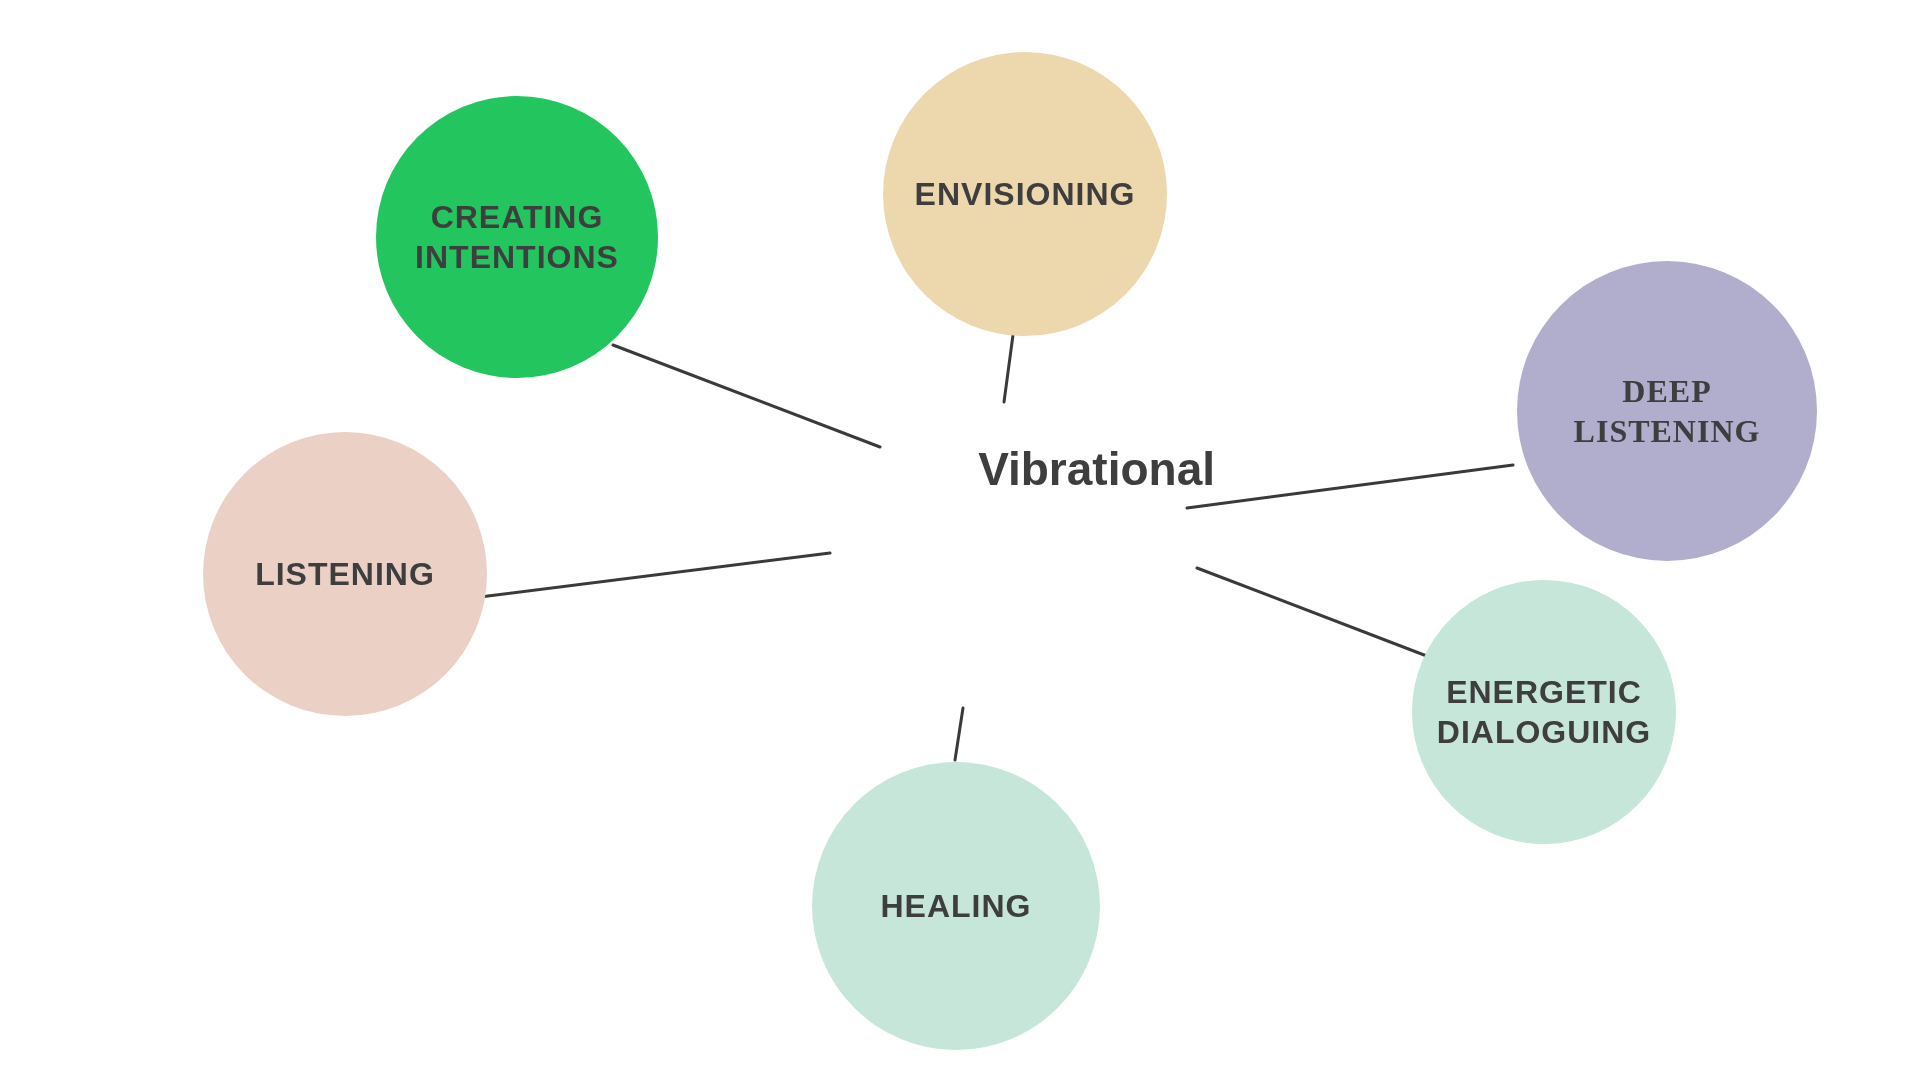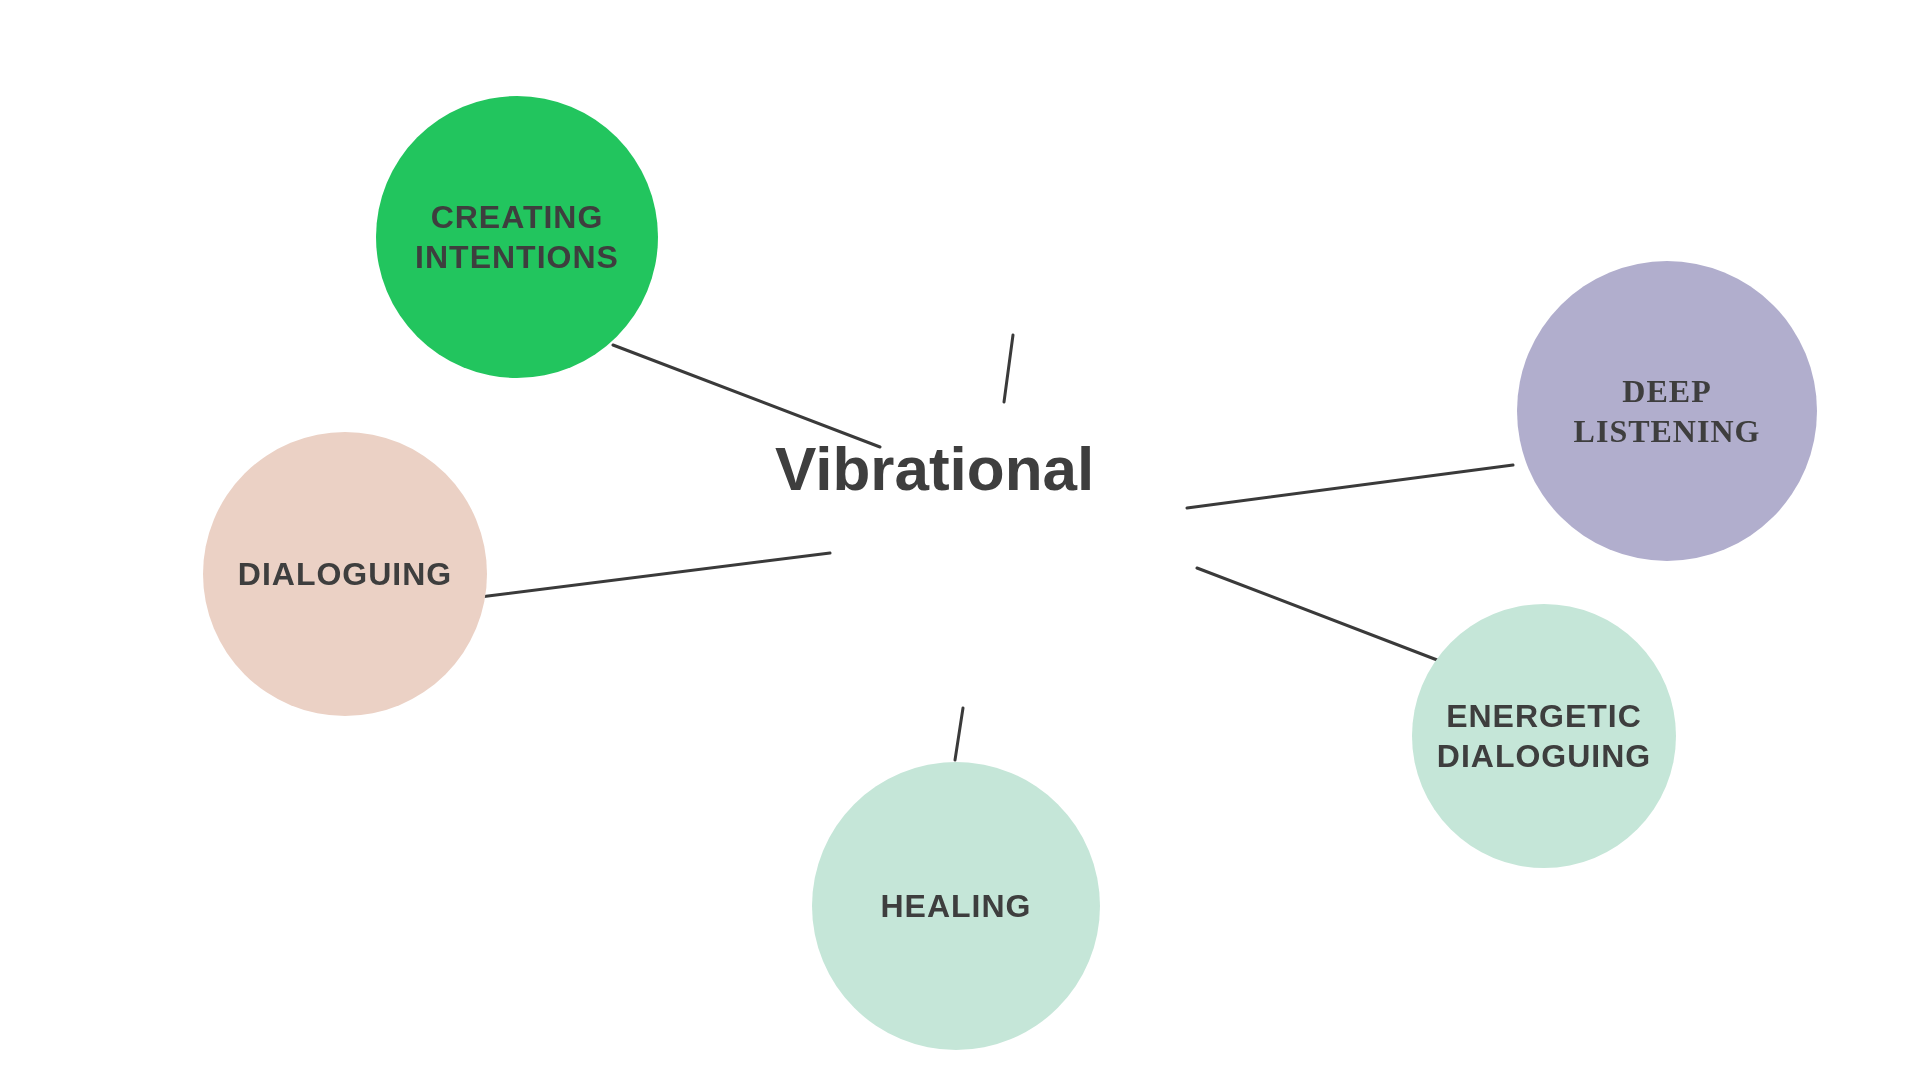--- a/index.html
+++ b/index.html
@@ -35,30 +35,30 @@
     display: block;
     max-width: 240px;
     font-size: 32px;
     font-weight: 700;
     line-height: 1.25;
     letter-spacing: 1px;
   }
   .node-creating    { left: 376px;  top: 96px;  width: 282px; height: 282px; }
   .node-envisioning { left: 883px;  top: 52px;  width: 284px; height: 284px; }
   .node-deep        { left: 1517px; top: 261px; width: 300px; height: 300px; }
-  .node-energetic   { left: 1412px; top: 604px; width: 264px; height: 264px; }
+  .node-energetic   { left: 1412px; top: 580px; width: 264px; height: 264px; }
   .node-healing     { left: 812px;  top: 762px; width: 288px; height: 288px; }
   .node-exploring   { left: 203px;  top: 432px; width: 284px; height: 284px; }
   .title {
     position: absolute;
     left: 775px;
     top: 428px;
     width: 440px;
-    text-align: left;
-    font-size: 62px;
+    text-align: right;
+    font-size: 46px;
     font-weight: 700;
     line-height: 82px;
   }
   .title .title-line { display: block; }
 </style>
 </head>
 <body>
 
 <div class="canvas" style="background: rgb(255, 255, 255);">
 
@@ -68,34 +68,37 @@
     <line x1="1513" y1="465" x2="1187" y2="508" stroke-width="3" stroke-linecap="round" stroke="#3a3a3a"></line>
     <line x1="1445" y1="663" x2="1197" y2="568" stroke-width="3" stroke-linecap="round" stroke="#3a3a3a"></line>
     <line x1="955" y1="760" x2="963" y2="708" stroke-width="3" stroke-linecap="round" stroke="#3a3a3a"></line>
     <line x1="480" y1="597" x2="830" y2="553" stroke-width="3" stroke-linecap="round" stroke="#3a3a3a"></line>
   </svg>
 
   <div class="node node-creating" style="background-color: #22c55e;">
     <span class="node-label" style="color: rgb(62, 62, 62);">CREATING INTENTIONS</span>
   </div>
 
+  <div class="node node-envisioning" style="background-color: rgb(237, 216, 174);">
+    <span class="node-label" style="color: rgb(62, 62, 62);">ENVISIONING</span>
+  </div>
 
   <div class="node node-deep" style="background-color: rgb(177, 174, 205); font-family: Liberation Serif, serif;">
     <span class="node-label" style="color: rgb(62, 62, 62);">DEEP LISTENING</span>
   </div>
 
   <div class="node node-energetic" style="background-color: rgb(197, 230, 216);">
     <span class="node-label" style="color: rgb(62, 62, 62);">ENERGETIC DIALOGUING</span>
   </div>
 
   <div class="node node-healing" style="background-color: rgb(197, 230, 216);">
     <span class="node-label" style="color: rgb(62, 62, 62);">HEALING</span>
   </div>
 
   <div class="node node-exploring" style="background-color: rgb(235, 209, 197);">
-    <span class="node-label" style="color: rgb(62, 62, 62);">DIALOGUING</span>
+    <span class="node-label" style="color: rgb(62, 62, 62);">LISTENING</span>
   </div>
 
   <div class="title" style="color: rgb(62, 62, 62);">
     <span class="title-line">Vibrational</span>
   </div>
 
 </div>
 
 </body></html>

